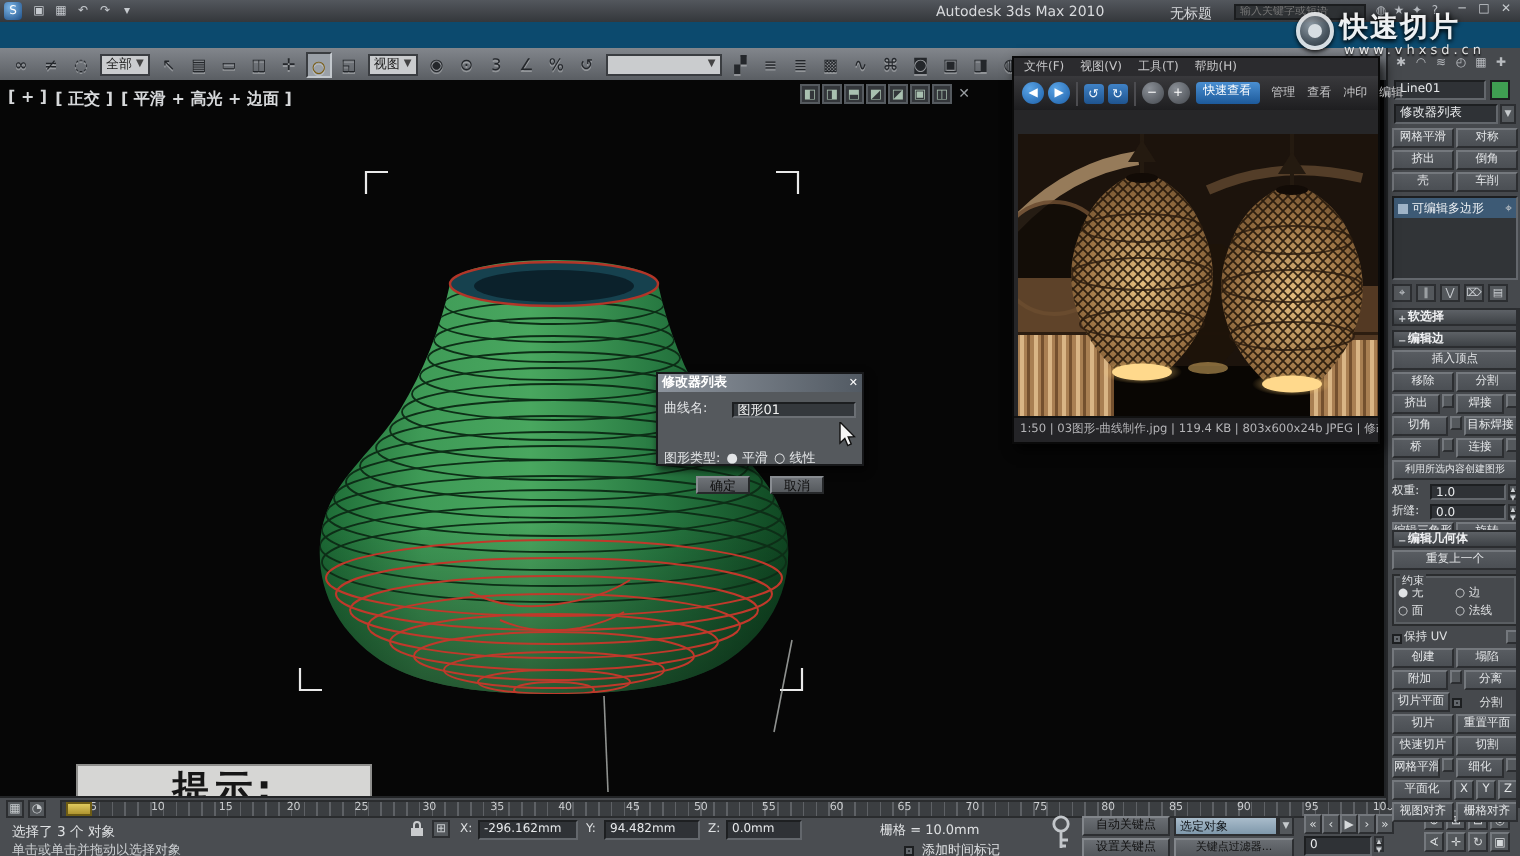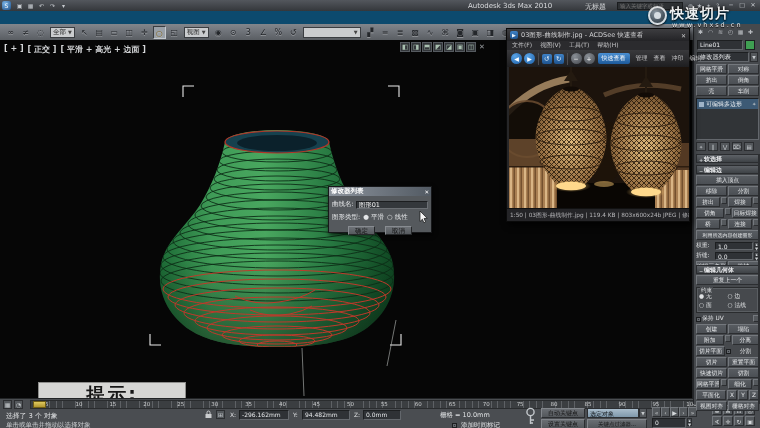--- a/index.html
+++ b/index.html
@@ -466,25 +466,20 @@
       </div>
       <div class="prow">
         <span class="pbtn">视图对齐</span>
         <span class="pbtn">栅格对齐</span>
       </div>
     </div>
     <span class="abs" style="right:0;top:130px;width:2px;height:250px;background:#2c2e31"></span>
   </div>
 
   <div id="acdsee" class="abs">
-    <div class="atitle">
-      <span class="asq" style="width:8px;height:8px;font-size:5px;line-height:8px">▶</span>
-      <span style="flex:1;white-space:nowrap;overflow:hidden">03图形-曲线制作.jpg - ACDSee 快速查看</span>
-      <span style="font-size:6px;color:#c8c8ca">✕</span>
-    </div>
     <div class="amenu">
         <span>文件(F)</span>
         <span>视图(V)</span>
         <span>工具(T)</span>
         <span>帮助(H)</span>
       </div>
     <div class="atools">
       <span style="display:flex;gap:2px">
           <span class="acirc">◀</span>
           <span class="acirc">▶</span>
@@ -573,25 +568,25 @@
       </g>
     </svg>
     <div class="astatus">1:50 | 03图形-曲线制作.jpg | 119.4 KB | 803x600x24b JPEG | 修改日期: 2015</div>
   </div>
 
   <div id="dialog" class="abs">
     <div class="dtitle">
       <span style="flex:1">修改器列表</span>
       <span style="font-size:5.5px">✕</span>
     </div>
-    <div style="display:flex;align-items:center;gap:2px;margin:4px 3px 0">
+    <div style="display:flex;align-items:center;gap:12px;margin:4px 3px 0">
       <span>曲线名:</span>
       <span class="dfield" style="flex:1">图形01</span>
     </div>
-    <div style="display:flex;align-items:center;gap:3px;margin:4px 3px 0">
+    <div style="display:flex;align-items:center;gap:3px;margin:16px 3px 0">
       <span>图形类型:</span>
       <span><span>●</span> <span>平滑</span></span>
       <span><span>○</span> <span>线性</span></span>
     </div>
     <div style="display:flex;justify-content:center;gap:10px;margin-top:4px">
       <span class="dbtn">确定</span>
       <span class="dbtn">取消</span>
     </div>
   </div>
   <svg class="abs" style="left:419px;top:211px" width="9" height="13" viewBox="0 0 9 13">

